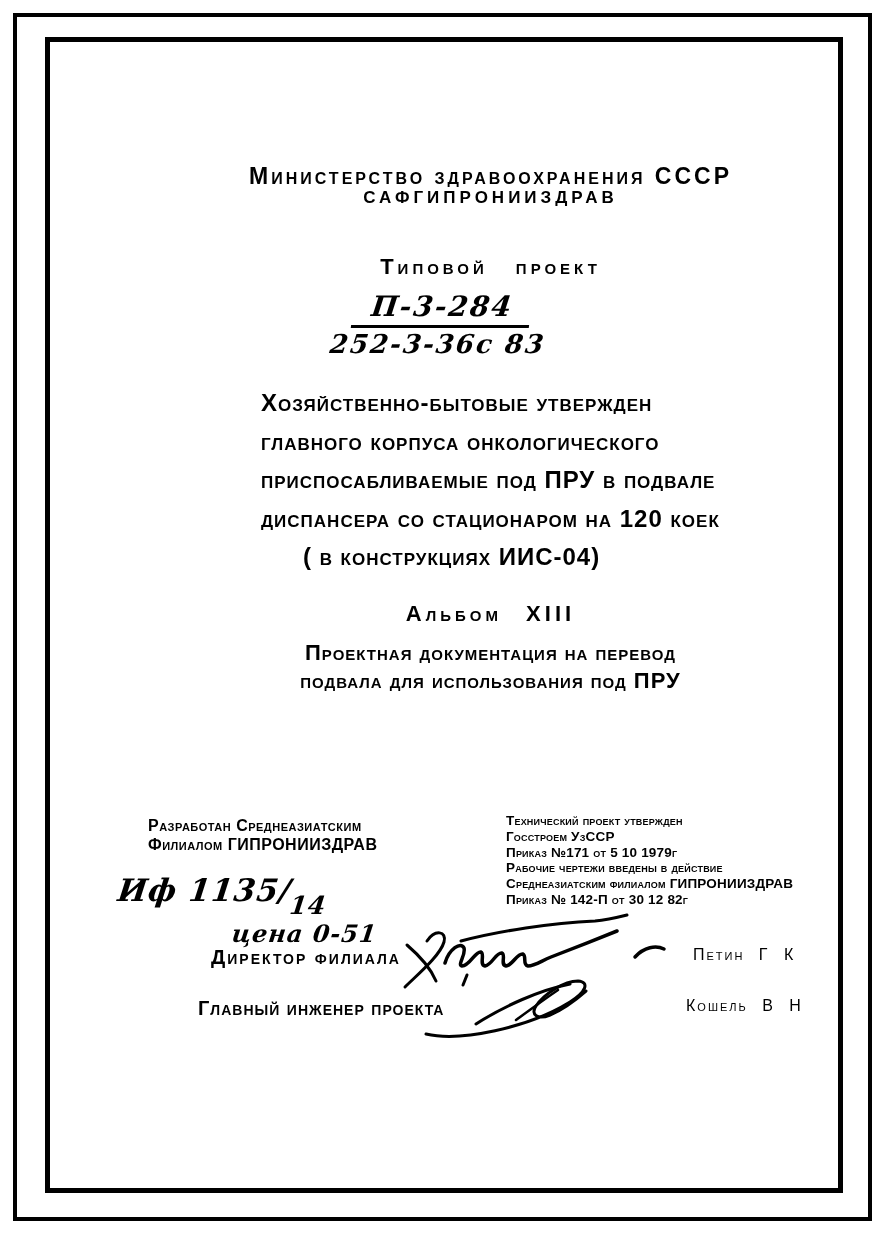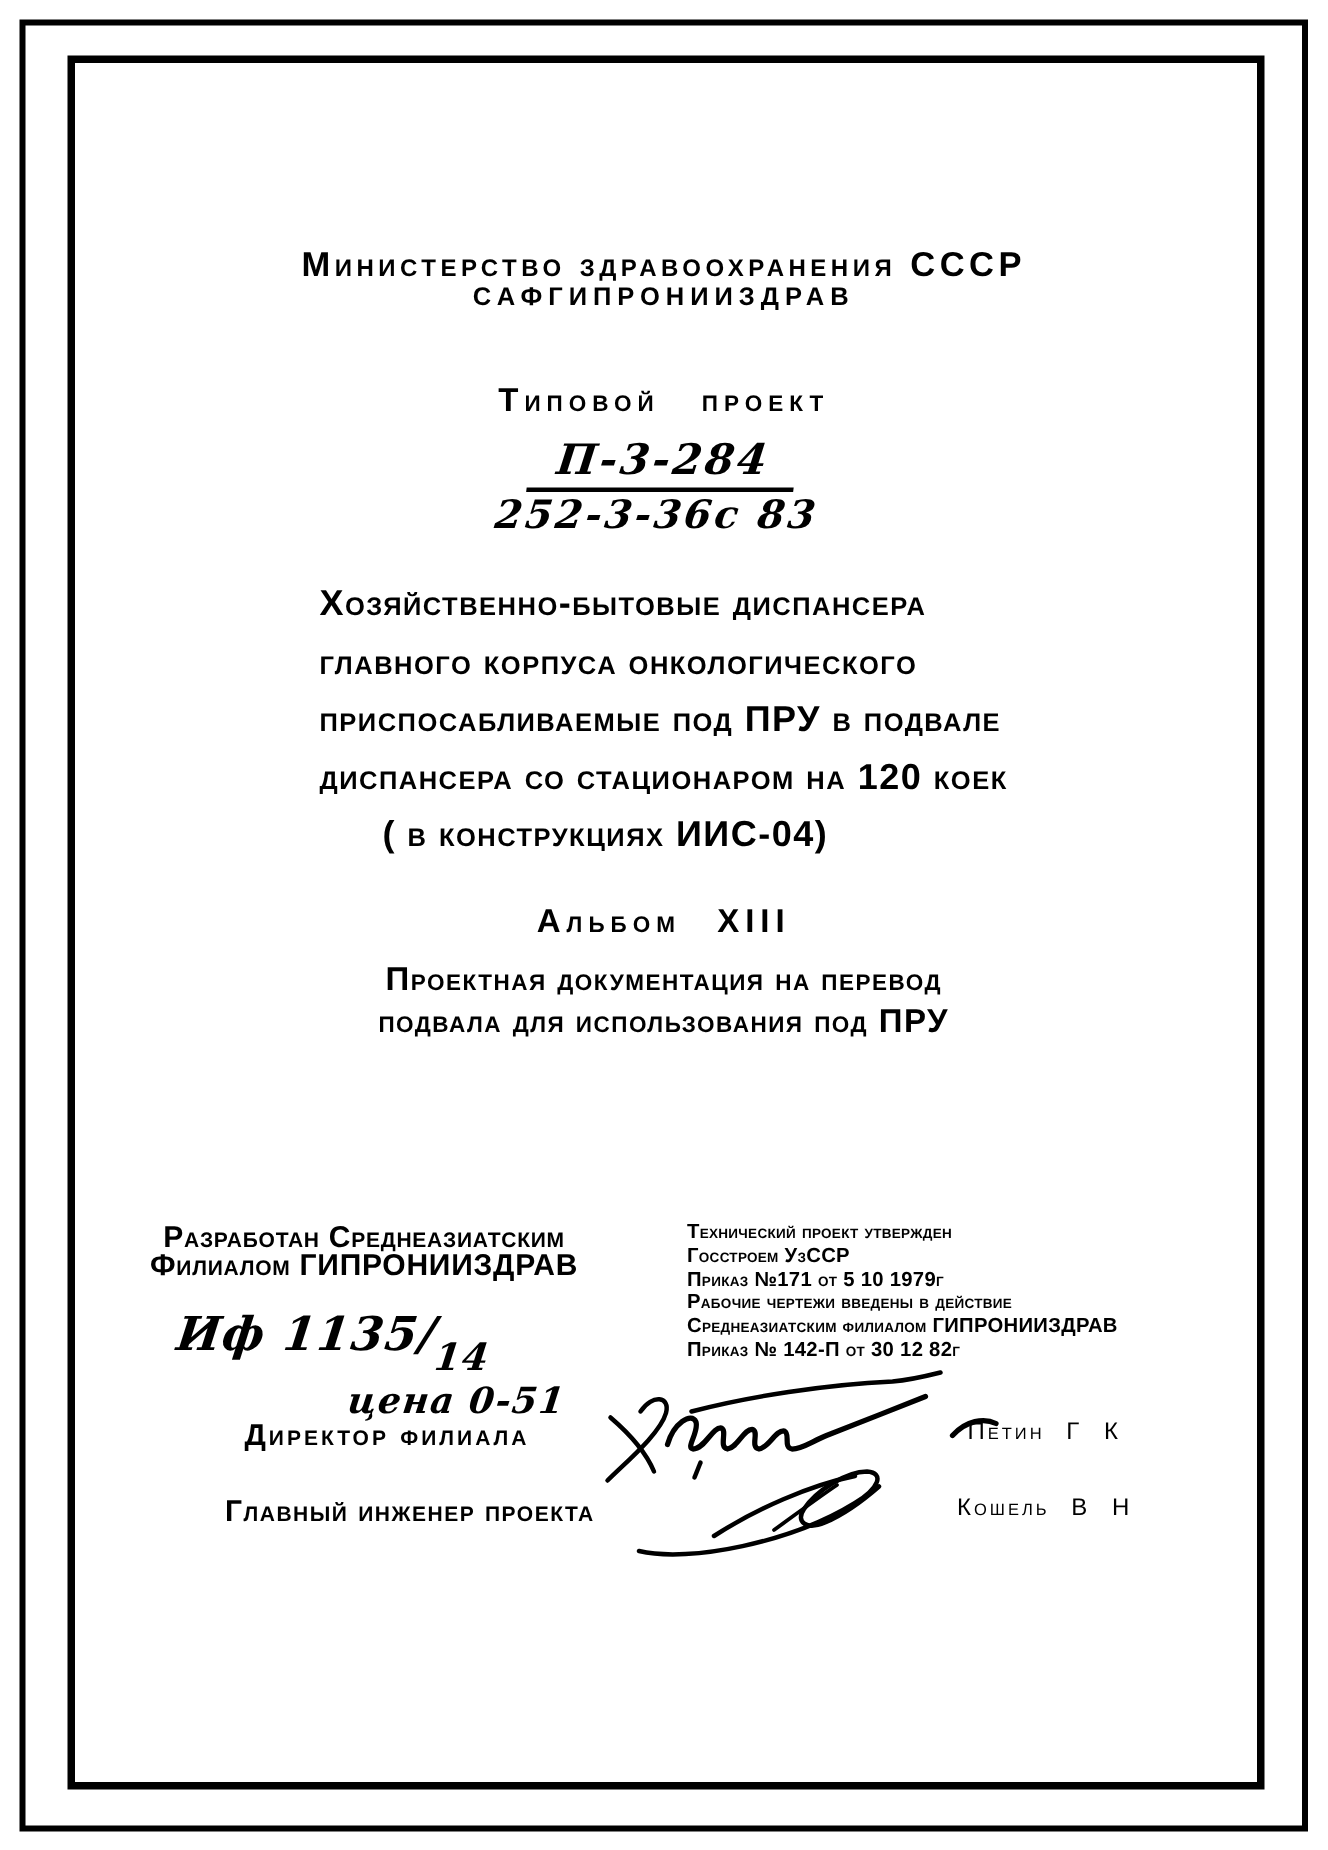--- a/index.html
+++ b/index.html
@@ -20,20 +20,21 @@
   .inner-frame {
     position:absolute; left:45px; top:37px;
     width:788px; height:1146px;
     border:5px solid #000;
   }
   
   .sc {
     font-variant: small-caps;
     font-weight:700;
     white-space:nowrap;
+    padding-left:48px;
   }
   .abs { position:absolute; }
   .cx { position:absolute; left:50px; width:785px; text-align:center; }
 
   .ministry      { top:163px; font-size:23px; letter-spacing:3px; }
   .institute     { top:188px; font-size:17px; letter-spacing:4px; font-weight:800; }
   .project-type  { top:254px; font-size:22px; letter-spacing:4px; word-spacing:18px; }
 
   
   .hw {
@@ -48,21 +49,21 @@
     padding:0 18px 3px; border-bottom:3px solid #000; line-height:30px;
   }
   .fraction .den { font-size:26px; letter-spacing:2px; line-height:32px; }
 
   .title-block { left:213px; top:384px; font-size:24px; line-height:38.5px; letter-spacing:1px; }
   .title-block .indent { padding-left:42px; }
 
   .album          { top:601px; font-size:22px; letter-spacing:4px; word-spacing:14px; }
   .album-subtitle { top:639px; font-size:22px; line-height:28px; letter-spacing:1px; }
 
-  .developed { left:100px; top:816px; font-size:20px; line-height:19px; letter-spacing:0.5px; font-weight:800;text-align:center; }
+  .developed { left:100px; top:816px; font-size:16px; line-height:19px; letter-spacing:0.5px; font-weight:800; }
 
   .inventory { left:118px; top:872px; font-size:31px; letter-spacing:1px; white-space:nowrap; }
   .inventory .sub { font-size:25px; position:relative; top:13px; }
   .price { left:232px; top:919px; font-size:24px; letter-spacing:1px; }
 
   .approval { left:458px; top:813px; font-size:13.5px; line-height:15.8px; letter-spacing:0.2px; font-weight:800; }
 
   .sig-role  { font-size:20px; letter-spacing:2px; font-weight:800;text-align:right; }
   .sig-name  { font-size:16px; letter-spacing:2px; word-spacing:8px; font-weight:400; }
   .role-director { left:163px; top:946px; }
@@ -85,21 +86,21 @@
   <div class="cx sc ministry">Министерство здравоохранения СССР</div>
   <div class="cx sc institute">САФГИПРОНИИЗДРАВ</div>
   <div class="cx sc project-type">Типовой проект</div>
 
   <div class="abs hw fraction">
     <div class="num">П-3-284</div>
     <div class="den">252-3-36с 83</div>
   </div>
 
   <div class="abs sc title-block">
-    <div>Хозяйственно-бытовые диспансера</div>
+    <div>Хозяйственно-бытовые утвержден</div>
     <div>главного корпуса онкологического</div>
     <div>приспосабливаемые под ПРУ в подвале</div>
     <div>диспансера со стационаром на 120 коек</div>
     <div class="indent">( в конструкциях ИИС-04)</div>
   </div>
 
   <div class="cx sc album-subtitle">
     <div>Проектная документация на перевод</div>
     <div>подвала для использования под ПРУ</div>
   </div>

